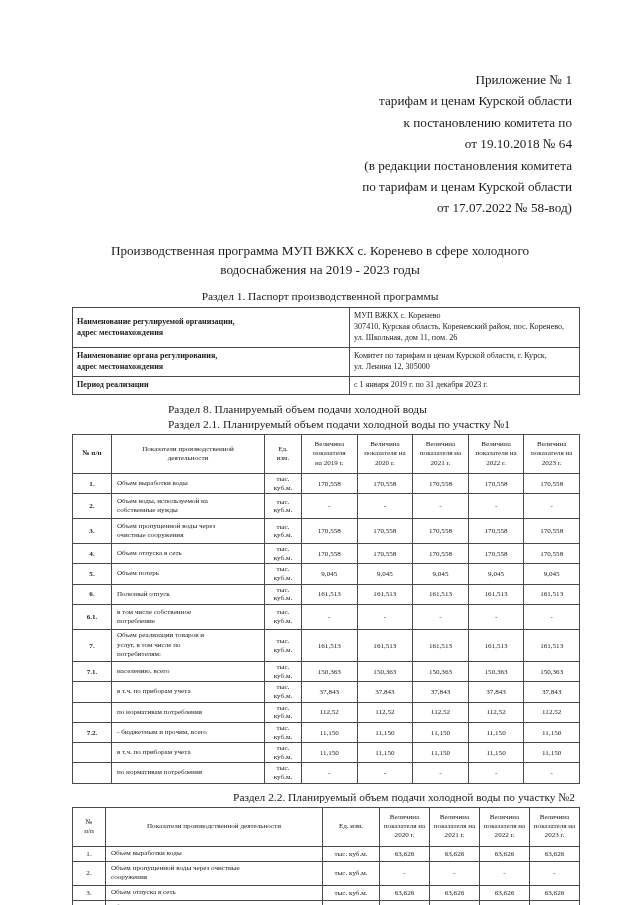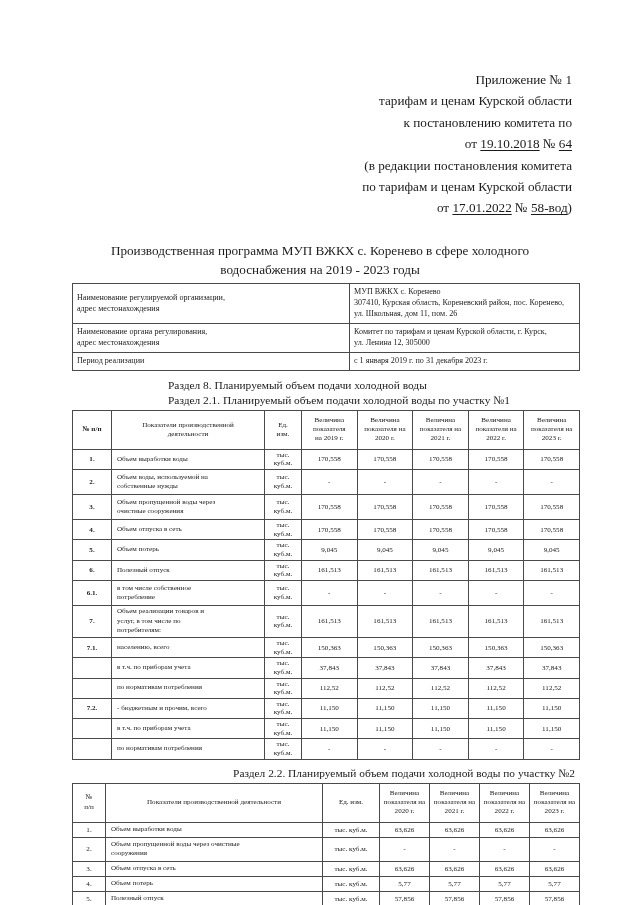--- a/index.html
+++ b/index.html
@@ -24,21 +24,21 @@
 
   
   .doc-header {
     margin-top: 52px;
     padding-right: 68px;
     text-align: right;
     font-size: 13.2px;
     line-height: 1.62;
   }
   .doc-header .ln { white-space: nowrap; }
-  .u { text-decoration: underline; text-underline-offset: 1.5px; }
+  .u { text-underline-offset: 1.5px; }
 
   
   .prog-title {
     margin-top: 22px;
     padding: 0 72px;
     text-align: center;
     font-size: 13.2px;
     line-height: 1.5;
   }
 
@@ -65,21 +65,21 @@
     font-weight: normal;
   }
 
   
   .tbl-passport {
     width: 508px;
     margin: 3px 0 0 72px;
     font-size: 8.1px;
   }
   .tbl-passport td { line-height: 1.35; padding: 3px 4px; }
-  .tbl-passport td.lbl { width: 268px; }
+  .tbl-passport td.lbl { width: 268px; font-weight: bold; }
   .tbl-passport td.val { text-align: left; }
   .tbl-passport td.just { text-align: justify; text-align-last: left; }
 
   
   .tbl-21 {
     width: 508px;
     margin: 2px 0 0 72px;
     font-size: 7.1px;
   }
   .tbl-21 td { height: 13px; }
@@ -123,29 +123,30 @@
   <div class="doc-header">
     <div class="ln">Приложение № 1</div>
     <div class="ln">тарифам и ценам Курской области</div>
     <div class="ln">к постановлению комитета по</div>
     <div class="ln">
       <span>от </span><span class="u">19.10.2018</span><span> № </span><span class="u">64</span>
     </div>
     <div class="ln">(в редакции постановления комитета</div>
     <div class="ln">по тарифам и ценам Курской области</div>
     <div class="ln">
-      <span>от </span><span class="u">17.01.2022</span><span> № </span><span class="u">58-вод</span><span>)</span>
+      <span>от </span><span class="u">17.07.2022</span><span> № </span><span class="u">58-вод</span><span>)</span>
     </div>
   </div>
 
   <div class="prog-title">
     <div>Производственная программа МУП ВЖКХ с. Коренево в сфере холодного</div>
     <div>водоснабжения на 2019 - 2023 годы</div>
   </div>
 
+  <div class="sect-cap s1">Раздел 1.  Паспорт производственной программы</div>
 
   <table class="tbl-passport">
     <tbody>
       <tr>
         <td class="lbl">Наименование регулируемой организации,<br>адрес местонахождения</td>
         <td class="val">МУП ВЖКХ с. Коренево<br>307410, Курская область, Кореневский район, пос. Коренево,<br>ул. Школьная, дом 11, пом. 26</td>
       </tr>
       <tr>
         <td class="lbl">Наименование органа регулирования,<br>адрес местонахождения</td>
         <td class="val just">Комитет по тарифам и ценам Курской области, г. Курск,<br>ул. Ленина 12, 305000</td>

